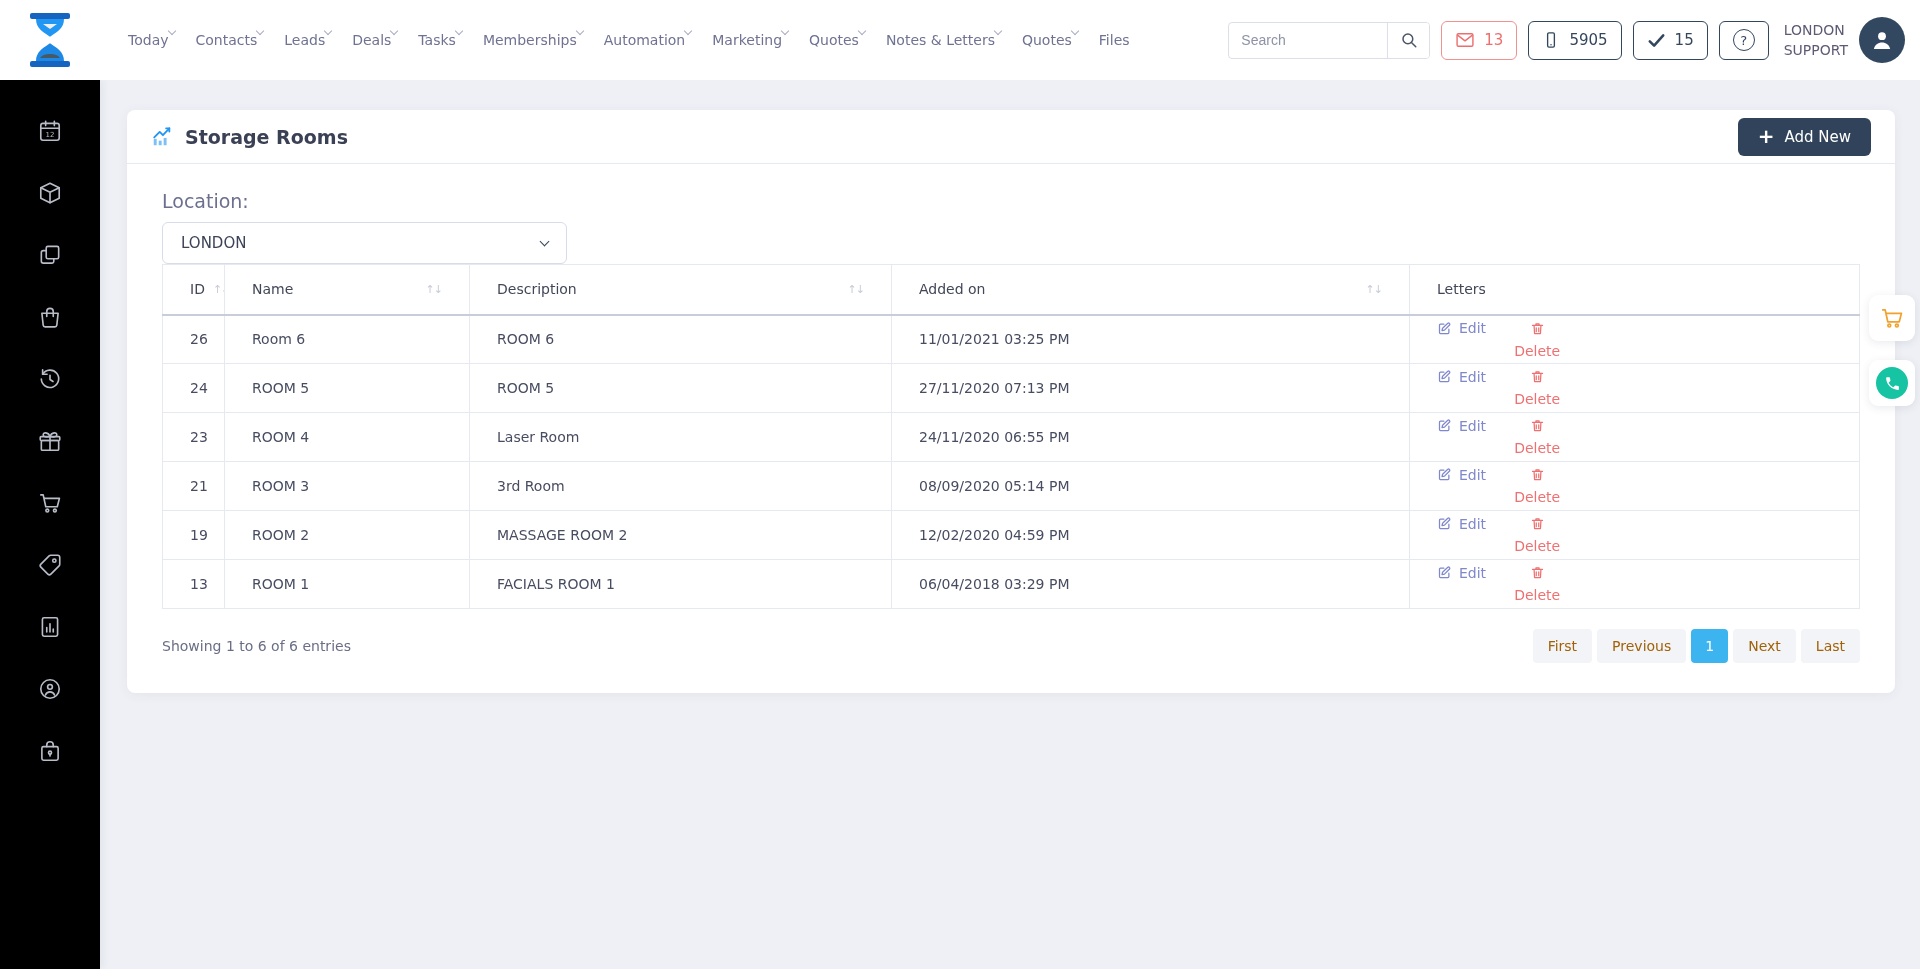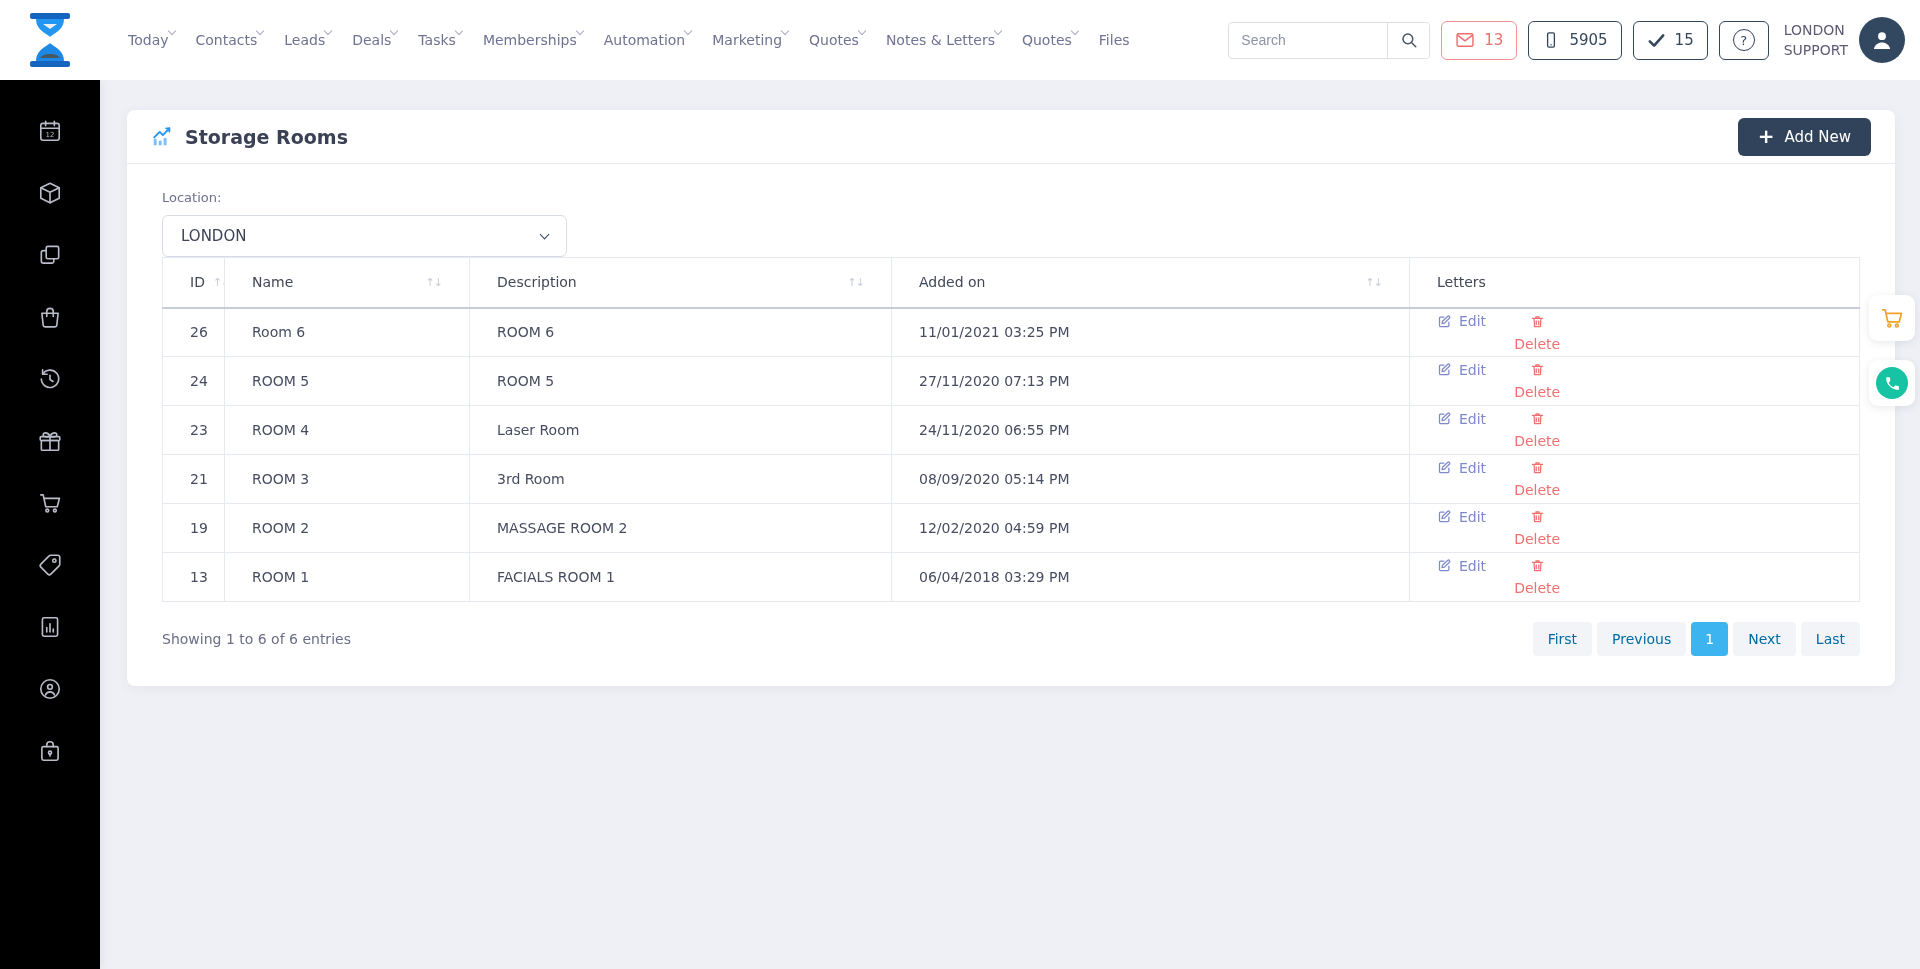--- a/index.html
+++ b/index.html
@@ -30,21 +30,21 @@
   .sidebar { position:absolute; left:0; top:80px; width:100px; height:889px; background:#000000; box-shadow:2px 0 8px rgba(45,55,85,.07); display:flex; flex-direction:column; align-items:center; padding-top:38px; gap:36px; z-index:10; }
   .side-icon { color:#b9bdc9; cursor:pointer; line-height:0; }
   
   .content { position:absolute; left:100px; top:80px; width:1820px; height:889px; padding:30px 25px 0 27px; }
   .card { background:#fff; border-radius:8px; box-shadow:0 2px 12px rgba(60,70,100,.06); width:1768px; }
   .card-header { display:flex; align-items:center; height:54px; padding:0 24px; border-bottom:1px solid #e7e9f0; }
   .card-title { font-size:19px; font-weight:bold; color:#3b4155; margin-left:12px; }
   .add-btn { margin-left:auto; background:#31435a; color:#fff; border:none; border-radius:6px; height:38px; padding:0 20px; font-size:15px; display:flex; align-items:center; gap:10px; cursor:pointer; font-family:inherit; }
   .add-btn .plus { font-size:20px; font-weight:bold; line-height:1; margin-top:-2px; }
   .card-body { padding:26px 35px 30px 35px; }
-  .loc-label { color:#6c6f8e; font-size:13px; margin-bottom:10px; }
+  .loc-label { color:#6c6f8e; font-size:19px; margin-bottom:10px; }
   .loc-select { width:405px; height:42px; border:1px solid #d8dce8; border-radius:6px; display:flex; align-items:center; justify-content:space-between; padding:0 18px; font-size:15px; color:#3c4257; cursor:pointer; background:#fff; }
   .controls { display:flex; align-items:center; margin-top:38px; margin-bottom:20px; font-size:14px; color:#5a5f77; }
   .len-box { border:1px solid #d8dce8; border-radius:4px; height:31px; display:flex; align-items:center; gap:9px; padding:0 9px 0 12px; margin:0 10px; cursor:pointer; background:#fff; }
   .spin { display:flex; flex-direction:column; gap:2px; }
   .spin i { width:0; height:0; border-left:4px solid transparent; border-right:4px solid transparent; }
   .spin .up { border-bottom:5px solid #3f4a5c; }
   .spin .down { border-top:5px solid #3f4a5c; }
   .filter-wrap { margin-left:auto; display:flex; align-items:center; gap:13px; }
   .filter-input { width:160px; height:31px; border:1px solid #d8dce8; border-radius:3px; outline:none; padding:0 8px; font-size:14px; color:#4a4f63; }
   
@@ -57,21 +57,21 @@
   .sort .active-arrow { color:#6e7488; }
   tbody td { height:49px; }
   .action-link { display:inline-flex; align-items:center; gap:7px; cursor:pointer; }
   .action-link.edit { color:#7e88cb; margin-right:28px; }
   .action-link.delete { color:#ee7070;flex-direction:column; }
   .action-link svg { flex:0 0 auto; }
   
   .table-footer { display:flex; align-items:center; margin-top:20px; }
   .summary { color:#696e86; font-size:14px; }
   .pagination { margin-left:auto; display:flex; gap:5px; }
-  .page-btn { background:#f3f4f8; border-radius:4px; padding:9px 15px; color:#0369a1; font-size:14px; cursor:pointer; }
+  .page-btn { background:#f3f4f8; border-radius:4px; padding:9px 15px; color:#a16207; font-size:14px; cursor:pointer; }
   .page-btn.active { background:#3cb4f0; color:#fff; padding:9px 14px; }
   
   .float-btn { position:absolute; right:5px; width:46px; height:46px; background:#fff; border-radius:9px; box-shadow:0 2px 8px rgba(50,60,90,.10); display:flex; align-items:center; justify-content:center; cursor:pointer; z-index:30; }
   .float-cart { top:295px; }
   .float-phone { top:360px; }
   .teal-circle { width:32px; height:32px; border-radius:50%; background:#16c3a2; display:flex; align-items:center; justify-content:center; }
 </style>
 </head>
 <body>
 

